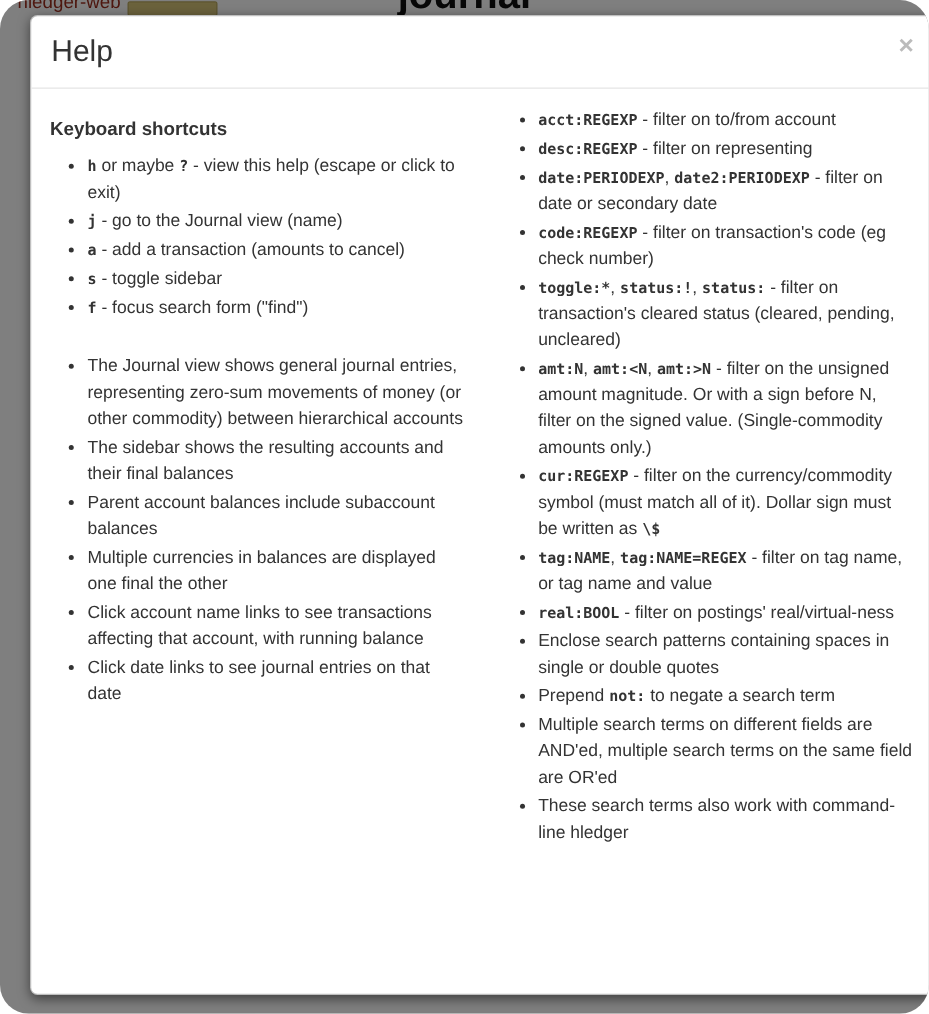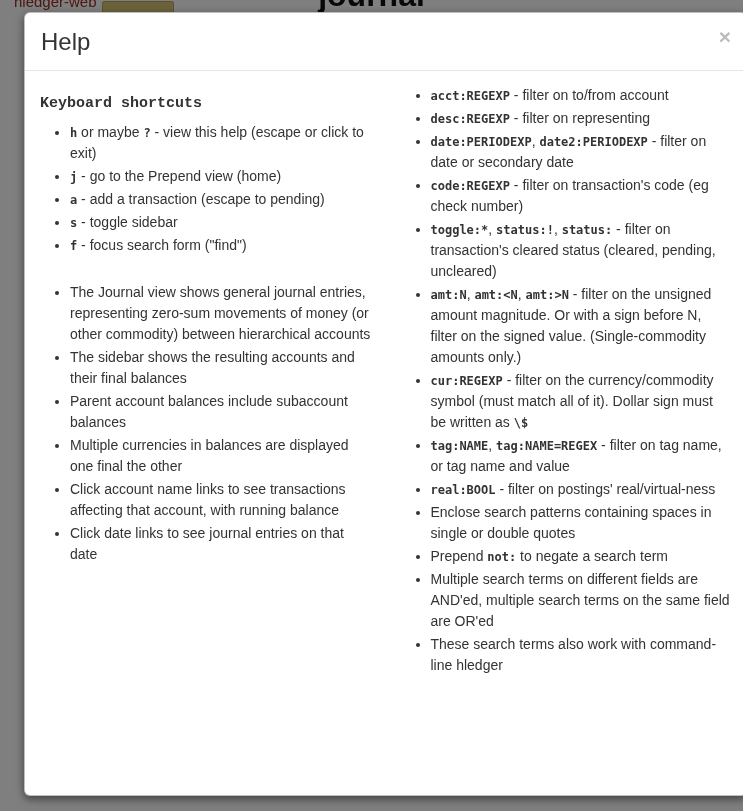--- a/index.html
+++ b/index.html
@@ -4,21 +4,21 @@
 <style>
   * { margin:0; padding:0; box-sizing:border-box; }
   html,body { width:743px; height:811px; }
   body {
     font-family:"Liberation Sans","DejaVu Sans",sans-serif;
     color:#333;
     background:#fff;
     position:relative;
     overflow:hidden;
   }
-  .viewport { position:absolute; top:0; left:0; width:743px; height:811px; overflow:hidden; }
+  .viewport { position:absolute; top:0; left:0; width:743px; height:811px; overflow:hidden;border-radius:23px; }
 
   
   .page-behind { position:absolute; top:0; left:0; right:0; bottom:0; background:#fff; z-index:0; }
   .brand-link {
     position:absolute; top:-7px; left:14px;
     font-size:15px; color:#9c2e1e; text-decoration:none; line-height:1.2;
   }
   .bg-heading {
     position:absolute; top:-22px; left:0; width:100%;
     text-align:center; font-size:32px; font-weight:bold; color:#111; line-height:1.1;
@@ -59,21 +59,20 @@
   }
   .modal-body {
     padding:14px 0 0 0;
     display:flex; align-items:flex-start;
   }
   .col { width:50%; padding:0 15px; }
 
   .section-heading {
     font-size:15px; font-weight:bold; color:#333;
     margin:10px 0 10px 0;
-    font-family:Liberation Mono, monospace;
   }
   .col ul {
     margin:0 0 26px 0;
     padding-left:30px;
     list-style-type:disc;
   }
   .col li {
     font-size:14px; line-height:1.5; color:#333;
     margin-bottom:2px;
   }
@@ -98,22 +97,22 @@
   <div class="modal">
     <div class="modal-header">
       <h2 class="modal-title">Help</h2>
       <button class="close-btn">×</button>
     </div>
     <div class="modal-body">
       <div class="col">
           <h4 class="section-heading">Keyboard shortcuts</h4>
           <ul>
             <li><code>h</code><span> or maybe </span><code>?</code><span> - view this help (escape or click to exit)</span></li>
-            <li><code>j</code><span> - go to the Prepend view (home)</span></li>
-            <li><code>a</code><span> - add a transaction (escape to pending)</span></li>
+            <li><code>j</code><span> - go to the Journal view (name)</span></li>
+            <li><code>a</code><span> - add a transaction (amounts to cancel)</span></li>
             <li><code>s</code><span> - toggle sidebar</span></li>
             <li><code>f</code><span> - focus search form ("find")</span></li>
           </ul>
           <ul>
             <li><span>The Journal view shows general journal entries, representing zero-sum movements of money (or other commodity) between hierarchical accounts</span></li>
             <li><span>The sidebar shows the resulting accounts and their final balances</span></li>
             <li><span>Parent account balances include subaccount balances</span></li>
             <li><span>Multiple currencies in balances are displayed one final the other</span></li>
             <li><span>Click account name links to see transactions affecting that account, with running balance</span></li>
             <li><span>Click date links to see journal entries on that date</span></li>

